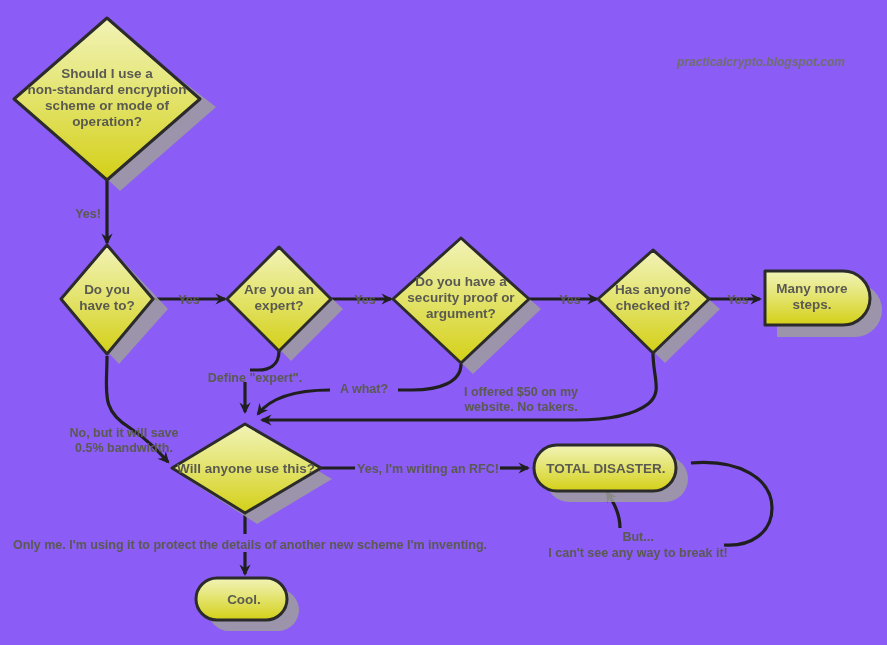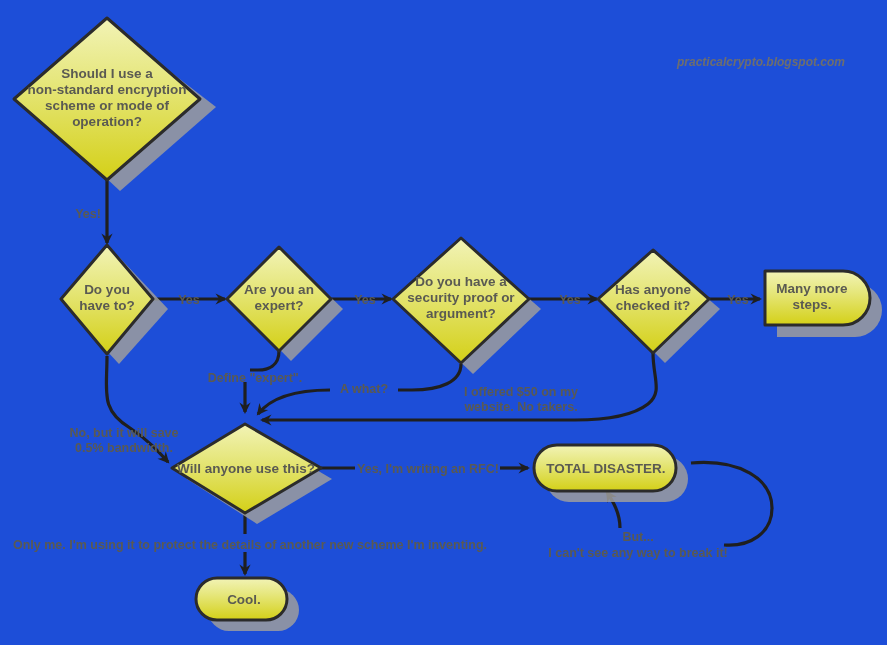--- a/index.html
+++ b/index.html
@@ -8,21 +8,21 @@
     padding: 0;
     background: #ffffff;
   }
   body {
     font-family: "Liberation Sans", sans-serif;
   }
   #canvas {
     position: relative;
     width: 887px;
     height: 645px;
-    background: #1d4ed8;
+    background: #8b5cf6;
     overflow: hidden;
   }
   svg#flow {
     position: absolute;
     left: 0;
     top: 0;
     width: 887px;
     height: 645px;
   }
   .node-text {

